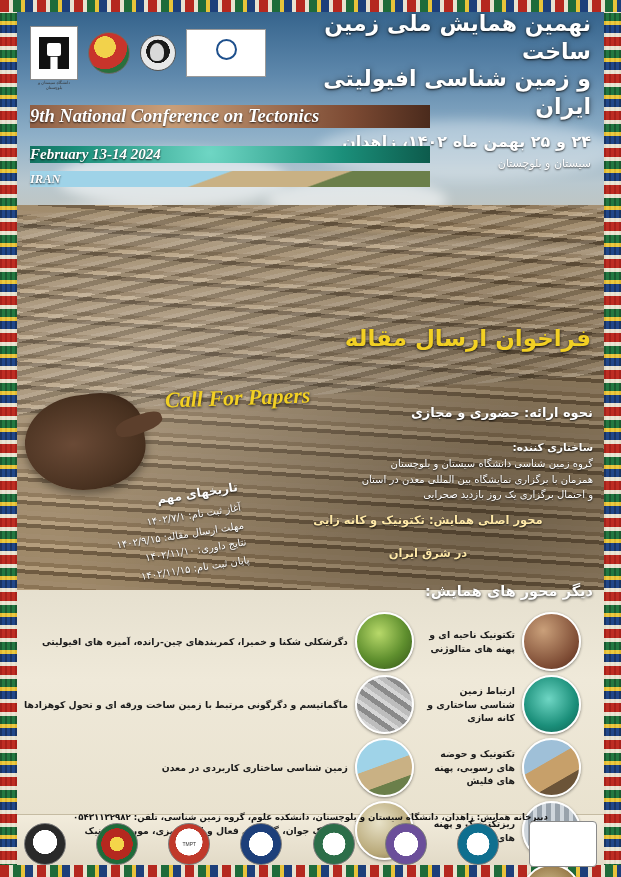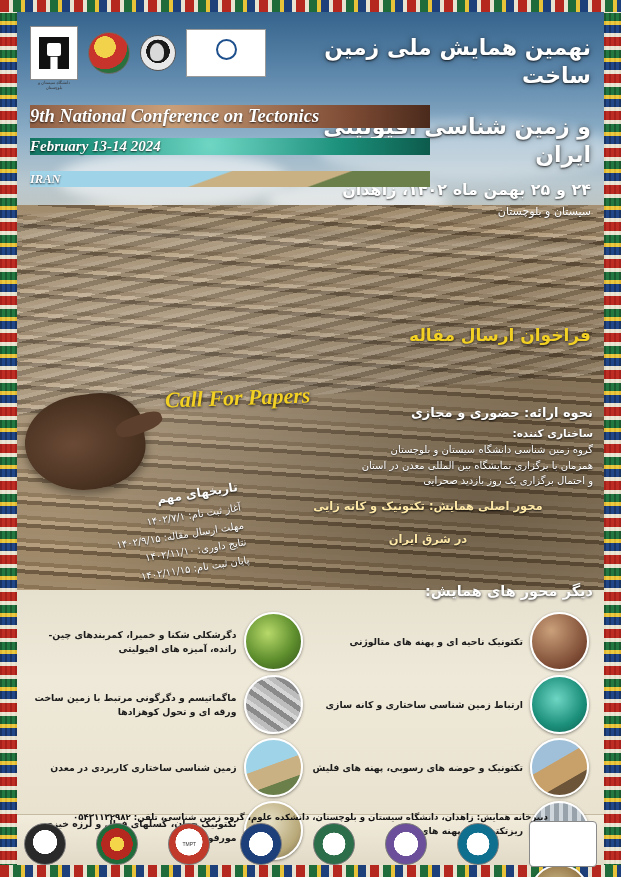--- a/index.html
+++ b/index.html
@@ -151,62 +151,62 @@
 
   
   .fa-title{
     position:absolute;right:30px;top:10px;width:330px;text-align:right;z-index:5;
     direction:rtl;
   }
   .fa-title .l1,.fa-title .l2{
     font-family:"DejaVu Sans",sans-serif;
     font-weight:bold;color:#ffffff;
     text-shadow:0 1px 2px rgba(0,0,0,.75), 0 0 6px rgba(0,0,0,.5);
-    font-size:22px;line-height:1.26;margin-top:24px;
+    font-size:22px;line-height:1.26;
   }
   .fa-date{
     margin-top:10px;font-family:"DejaVu Sans",sans-serif;font-weight:bold;
     color:#ffffff;font-size:16px;line-height:1.4;
     text-shadow:0 1px 2px rgba(0,0,0,.75);
   }
   .fa-prov{
     margin-top:4px;font-family:"DejaVu Sans",sans-serif;
     color:#ffffff;font-size:11px;text-shadow:0 1px 2px rgba(0,0,0,.7);
   }
 
   
   .en-title{
     position:absolute;left:30px;top:105px;width:400px;z-index:5;
     font-family:"Liberation Serif",serif;font-weight:bold;font-style:italic;
     color:#ffffff;text-shadow:0 1px 2px rgba(0,0,0,.8);
   }
   .en-title .t1{font-size:18.5px;line-height:1.22;}
-  .en-title .t2{font-size:15px;margin-top:10px;}
+  .en-title .t2{font-size:15px;margin-top:18px;}
   .en-title .t3{font-size:12.5px;margin-top:6px;line-height:1.3;font-style:italic;}
 
   
   .cfp-fa{
     position:absolute;right:30px;top:325px;z-index:5;direction:rtl;
-    font-family:"DejaVu Sans",sans-serif;font-weight:bold;font-size:17px;
+    font-family:"DejaVu Sans",sans-serif;font-weight:bold;font-size:23px;
     color:#f2d024;text-shadow:0 1px 3px rgba(0,0,0,.85);
   }
   .cfp-en{
     position:absolute;left:165px;top:385px;z-index:5;
     font-family:"Liberation Serif",serif;font-weight:bold;font-style:italic;font-size:22px;
     color:#f2d024;text-shadow:0 1px 3px rgba(0,0,0,.85);
     transform:rotate(-2deg);
   }
 
   
   .info-right{
     position:absolute;right:28px;top:405px;width:330px;z-index:5;direction:rtl;text-align:right;
     font-family:"DejaVu Sans",sans-serif;color:#fff;
     text-shadow:0 1px 2px rgba(0,0,0,.85);
   }
-  .info-right .ir-head{font-size:13px;font-weight:bold;margin-bottom:7px;}
+  .info-right .ir-head{font-size:13px;font-weight:bold;margin-bottom:21px;}
   .info-right .ir-sub{font-size:10.5px;font-weight:bold;margin-bottom:3px;}
   .info-right .ir-line{font-size:10px;line-height:1.55;}
   .info-right .ir-main{font-size:11.5px;font-weight:bold;margin-top:9px;line-height:1.5;color:#ffe9a8;text-align:center;}
 
   
   .dates{
     position:absolute;left:108px;top:480px;z-index:5;direction:rtl;text-align:right;
     font-family:"DejaVu Sans",sans-serif;color:#fff;
     text-shadow:0 1px 2px rgba(0,0,0,.85);
     transform:rotate(-9deg);transform-origin:right top;
@@ -215,22 +215,22 @@
   .dates .d-row{font-size:10px;line-height:1.75;}
 
   
   .topics-head{
     position:absolute;right:28px;top:583px;z-index:7;direction:rtl;
     font-family:"DejaVu Sans",sans-serif;font-weight:bold;font-size:14.5px;color:#ffffff;
     text-shadow:0 1px 3px rgba(0,0,0,.9);
     margin-left:32px;
   }
   .grid{
-    position:absolute;left:24px;right:32px;top:612px;height:192px;z-index:7;
-    display:grid;grid-template-columns:1fr 1fr;grid-template-rows:repeat(3,1fr);
+    position:absolute;left:24px;right:40px;top:612px;height:192px;z-index:7;
+    display:grid;grid-template-columns:1fr;grid-template-rows:repeat(3,1fr);
     column-gap:8px;row-gap:4px;direction:rtl;
   }
   .cell{display:flex;align-items:center;gap:7px;}
   .cell .txt{
     flex:1;direction:rtl;text-align:right;
     font-family:"DejaVu Sans",sans-serif;font-size:9.3px;line-height:1.45;color:#1b1b1b;font-weight:bold;
   }
   .thumb{
     width:55px;height:55px;border-radius:50%;flex:0 0 55px;
     border:2px solid #ffffff;box-shadow:0 1px 3px rgba(0,0,0,.45);
@@ -303,21 +303,21 @@
   <div class="fa-title">
     <div class="l1">نهمین همایش ملی زمین ساخت</div>
     <div class="l2">و زمین شناسی افیولیتی ایران</div>
     <div class="fa-date">۲۴ و ۲۵ بهمن ماه ۱۴۰۲، زاهدان</div>
     <div class="fa-prov">سیستان و بلوچستان</div>
   </div>
 
   <div class="en-title">
     <div class="t1">9th National Conference on Tectonics</div>
     <div class="t2">February 13-14 2024</div>
-    <div class="t3" style="margin-top:16px">IRAN</div>
+    <div class="t3" style="margin-top:8px">IRAN</div>
   </div>
 
   <div class="cfp-fa">فراخوان ارسال مقاله</div>
   <div class="cfp-en">Call For Papers</div>
 
   <div class="info-right">
     <div class="ir-head">نحوه ارائه: حضوری و مجازی</div>
     <div class="ir-sub">ساختاری کننده:</div>
     <div class="ir-line">گروه زمین شناسی دانشگاه سیستان و بلوچستان</div>
     <div class="ir-line">همزمان با برگزاری نمایشگاه بین المللی معدن در استان</div>

